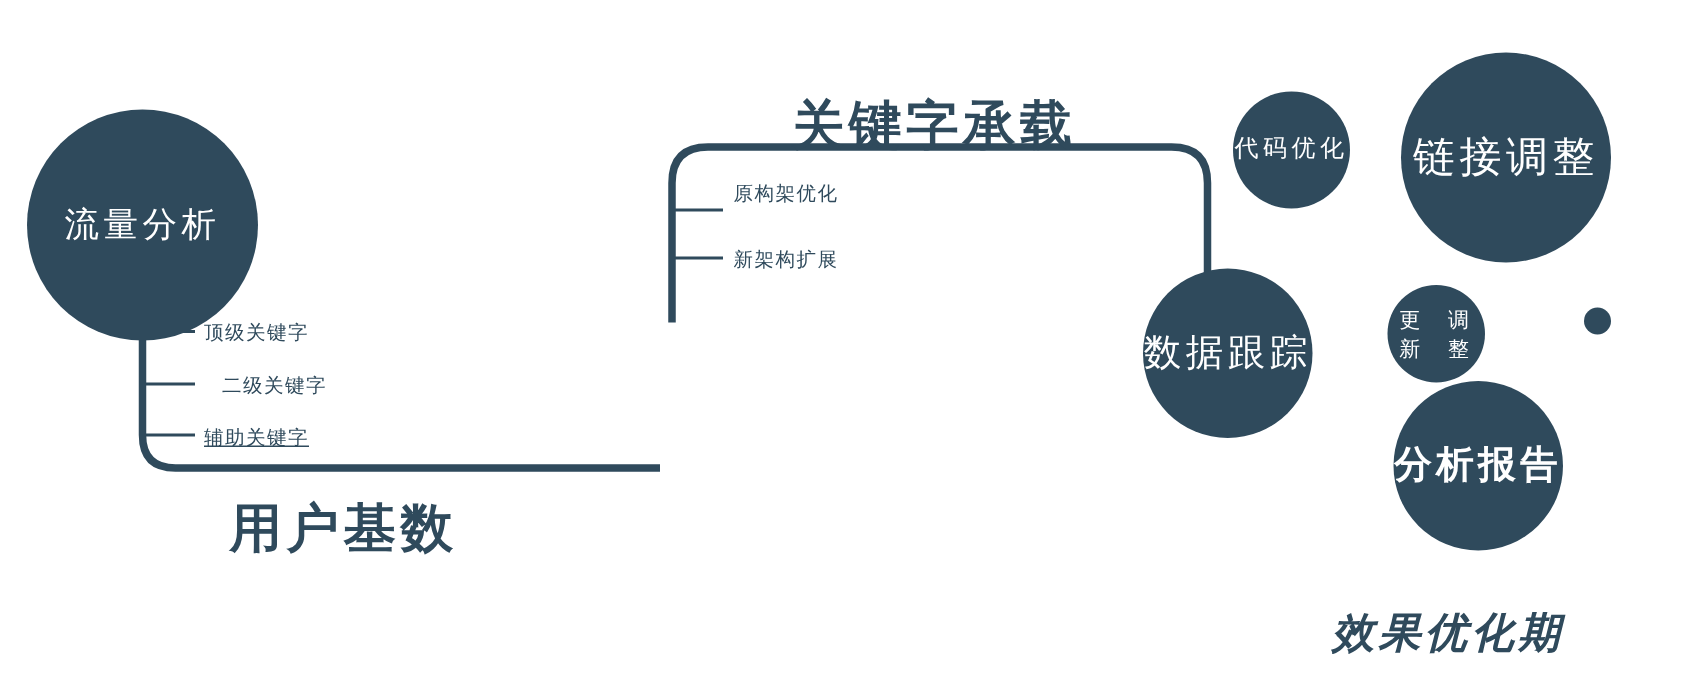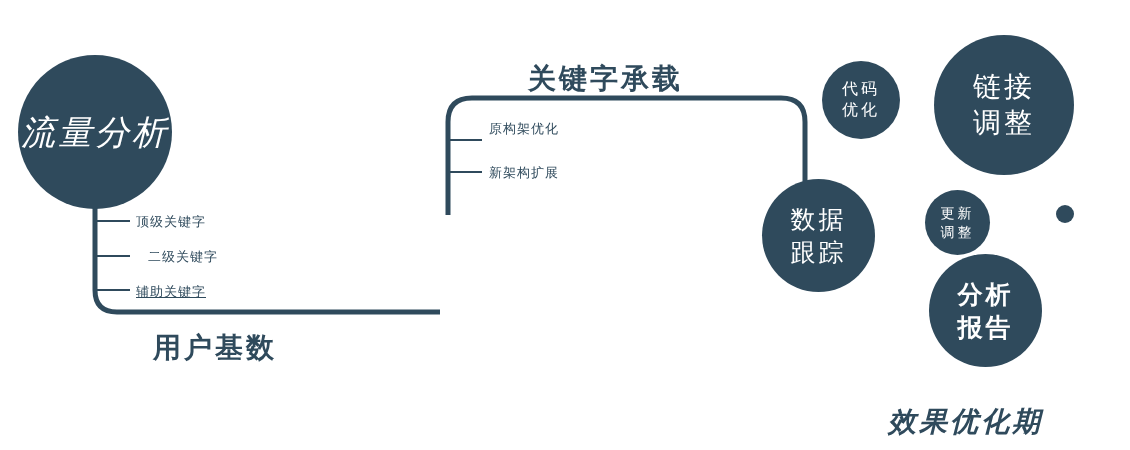--- a/index.html
+++ b/index.html
@@ -18,44 +18,44 @@
   .connectors path { fill: none; stroke: var(--line, #2f4a5c); }
   .main-line { stroke-width: 5px; }
   .tick-line { stroke-width: 2px; }
 
   .node {
     position: absolute;
     border-radius: 50%;
     background: var(--circle, #2f4a5c);
     color: var(--node_text, #ffffff);
     display: flex;
-    flex-direction: column;
+    flex-direction: row;
     align-items: center;
     justify-content: center;
     text-align: center;
     z-index: 2;
   }
   .node span { display: block; letter-spacing: 3px; line-height: 1.3; }
 
-  .node-traffic   { left: 18px;  top: 55px;  width: 154px; height: 154px; font-size: 34px; font-style: italic; }
+  .node-traffic   { left: 18px;  top: 73px;  width: 154px; height: 154px; font-size: 23px; }
   .node-structure { left: 375px; top: 199px; width: 146px; height: 146px; font-size: 28px; }
   .node-tracking  { left: 762px; top: 179px; width: 113px; height: 113px; font-size: 25px; }
   .node-code      { left: 822px; top: 61px;  width: 78px;  height: 78px;  font-size: 16px; }
   .node-link      { left: 934px; top: 35px;  width: 140px; height: 140px; font-size: 28px; }
   .node-update    { left: 925px; top: 190px; width: 65px;  height: 65px;  font-size: 14px; font-weight: 400; }
   .node-report    { left: 929px; top: 254px; width: 113px; height: 113px; font-size: 25px; font-weight: 700; }
   .node-dot       { left: 1056px; top: 205px; width: 18px; height: 18px; }
 
   .edge-label, .footer-label, .branch-label {
     position: absolute;
     color: var(--label, #2f4a5c);
     z-index: 3;
     white-space: nowrap;
   }
-  .edge-label { font-size: 28px; font-weight: 600; letter-spacing: 3px; }
+  .edge-label { font-size: 35px; font-weight: 600; letter-spacing: 3px; }
   .edge-user-base { left: 153px; top: 329px; }
   .edge-keyword   { left: 528px; top: 60px; }
   .footer-label   { left: 888px; top: 403px; font-size: 28px; font-weight: 600; letter-spacing: 3px; font-style: italic; }
   .branch-label   { font-size: 13px; font-weight: 500; letter-spacing: 1px; }
   .branch-l0 { left: 136px; top: 213px; }
   .branch-l1 { left: 136px; top: 248px; margin-left: 12px; }
   .branch-l2 { left: 136px; top: 283px; text-decoration: underline; }
   .branch-m0 { left: 489px; top: 120px; }
   .branch-m1 { left: 489px; top: 164px; }
 </style>

